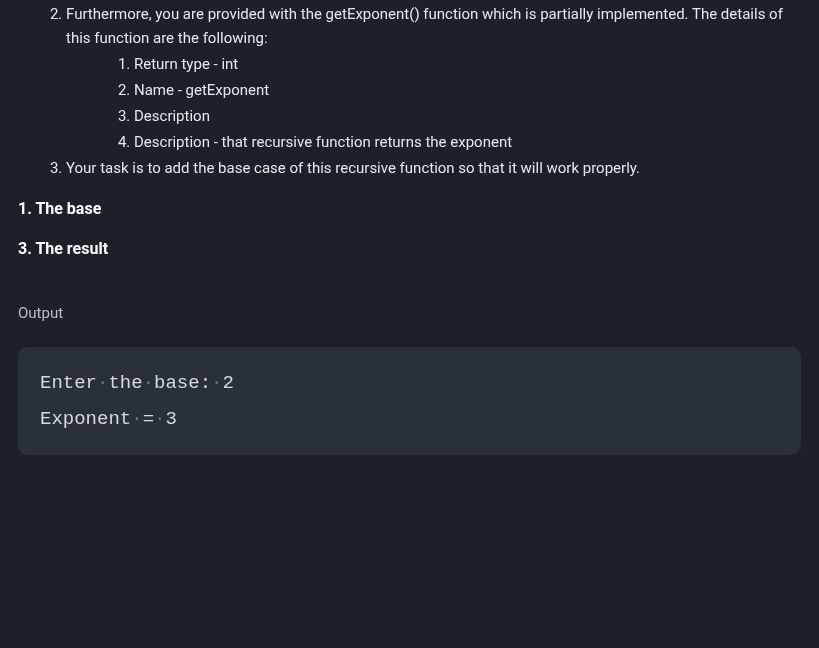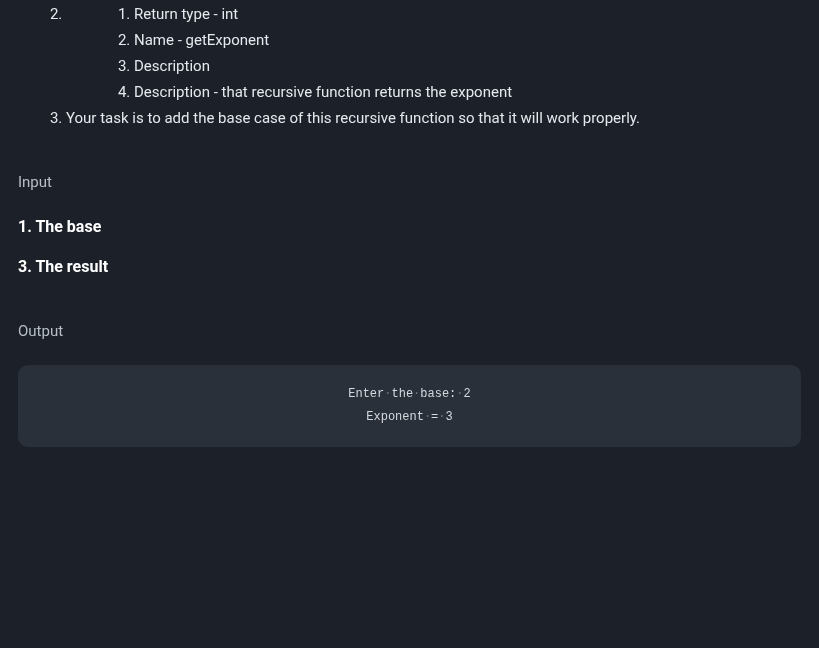--- a/index.html
+++ b/index.html
@@ -50,53 +50,52 @@
     color: #ffffff;
     font-size: 16px;
     margin: 14px 0;
   }
   .code-block {
     background: #2a303a;
     border-radius: 10px;
     padding: 18px 22px;
     margin-top: 22px;
     font-family: "SFMono-Regular", Consolas, "Liberation Mono", Menlo, monospace;
-    font-size: 12px;
+    font-size: 19px;
     color: #d5d9de;
     line-height: 1.9;
-    text-align: center;
   }
   .code-line {
     white-space: pre;
   }
   .dot {
     color: #6a7280;
   }
 </style>
 </head>
 <body>
 
 <div class="content">
 
 
   <ol class="level1" start="2">
     <li>
+      <span>Furthermore, you are provided with the getExponent() function which is partially implemented. The details of this function are the following:</span>
       <ol class="level2">
         <li>Return type - int</li>
         <li>Name - getExponent</li>
         <li>
           <span>Description</span>
         </li>
         <li>Description - that recursive function returns the exponent</li>
       </ol>
     </li>
     <li>Your task is to add the base case of this recursive function so that it will work properly.</li>
   </ol>
 
-  <div class="section-label">Input</div>
 
   <div class="bold-list">
     <div class="bold-item">1. The base</div>
     <div class="bold-item">3. The result</div>
   </div>
 
   <div class="section-label">Output</div>
 
   <div class="code-block">
     <div class="code-line"><span>Enter</span><span class="dot">·</span><span>the</span><span class="dot">·</span><span>base:</span><span class="dot">·</span><span>2</span></div>

